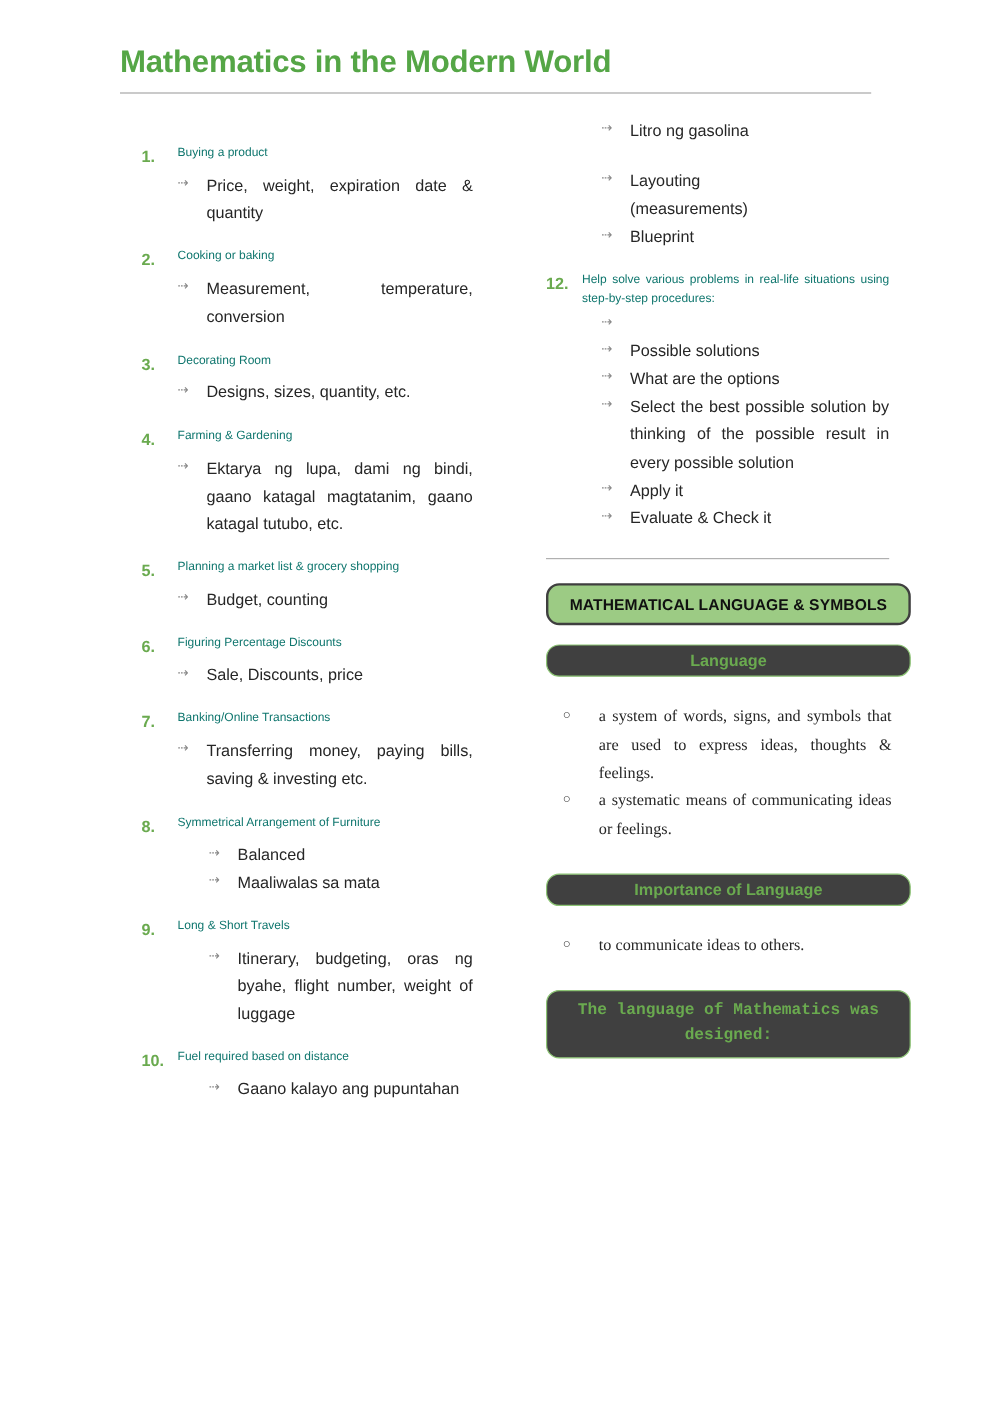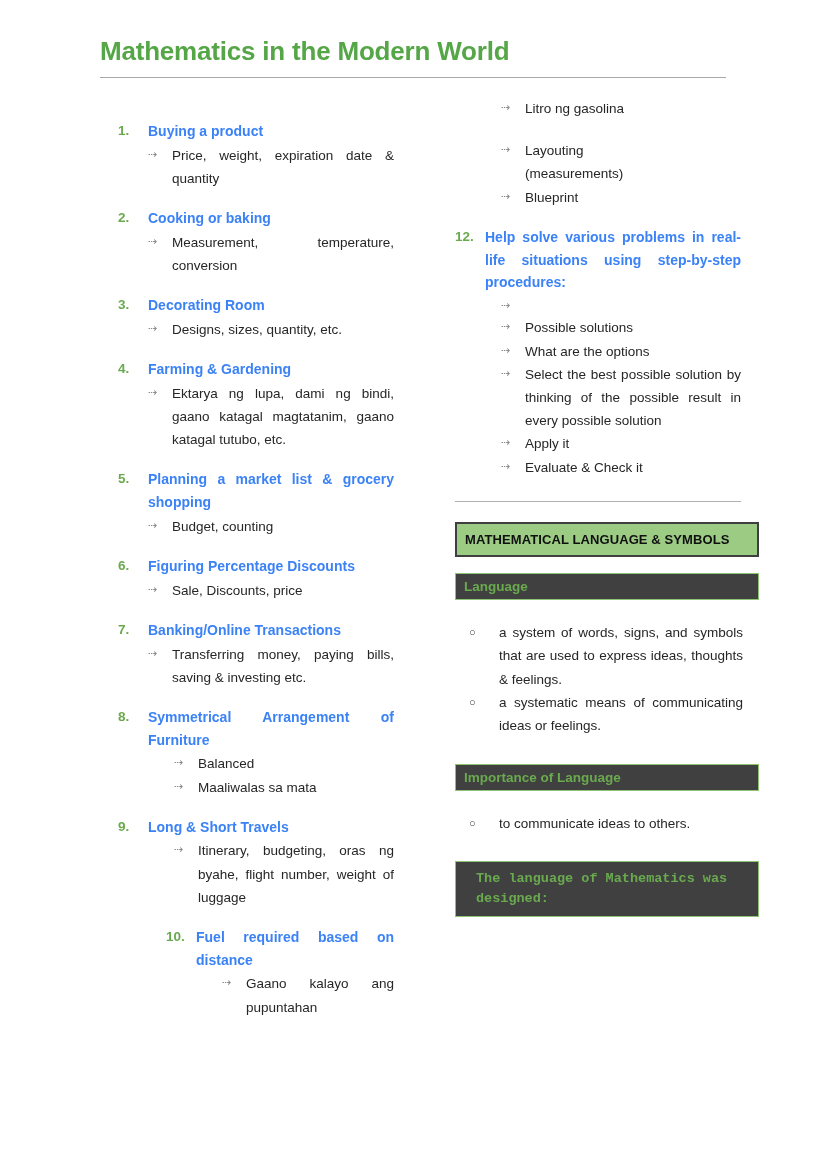--- a/index.html
+++ b/index.html
@@ -57,39 +57,39 @@
     left: 455px;
     top: 96px;
     width: 286px;
   }
 
   
   .num-item {
     position: relative;
     margin-bottom: 17px;
   }
-  .num-item:last-child { margin-bottom: 0; margin-left: 48px; }
+  .num-item:last-child { margin-bottom: 0; }
 
   .num-row {
     display: flex;
     align-items: flex-start;
   }
   .num-marker {
     flex: 0 0 auto;
     width: 30px;
     color: #6aaa4f;
     font-weight: bold;
     font-size: 13.5px;
     line-height: 1.62;
   }
   .num-title {
     flex: 1 1 auto;
-    color: #3b82f6;
-    font-weight: bold;
-    font-size: 14px;
+    color: #0f766e;
+    font-weight: normal;
+    font-size: 10px;
     line-height: 1.62;
     text-align: justify;
     text-justify: inter-word;
   }
 
   
   .sub-list {
     margin: 1px 0 0 0;
     padding: 0;
     list-style: none;
@@ -131,22 +131,24 @@
     margin: 22px 0 20px 0;
     height: 0;
     border-top: 1.4px solid #b0b0b0;
     width: 286px;
   }
 
   
   .box {
     box-sizing: border-box;
     width: 304px;
+    text-align: center;
     padding: 8px 8px;
     margin-bottom: 0;
+    border-radius: 11px;
   }
   .box-filled {
     background: #9ccb84;
     border: 2px solid #3f3f3f;
     color: #101010;
     font-weight: bold;
     font-size: 13px;
     letter-spacing: 0.1px;
   }
   .box-outline {
@@ -184,20 +186,21 @@
     font-size: 11px;
     line-height: 2.1;
     color: #3a3a3a;
   }
   .circ-text {
     flex: 1 1 auto;
     text-align: justify;
     text-justify: inter-word;
     text-align-last: left;
     padding-right: 2px;
+    font-family: Liberation Serif, serif;
   }
 
   .spacer-sm { height: 16px; }
   .spacer-md { height: 21px; }
   .spacer-lg { height: 26px; }
 </style>
 </head>
 <body>
 
 <div class="page">

